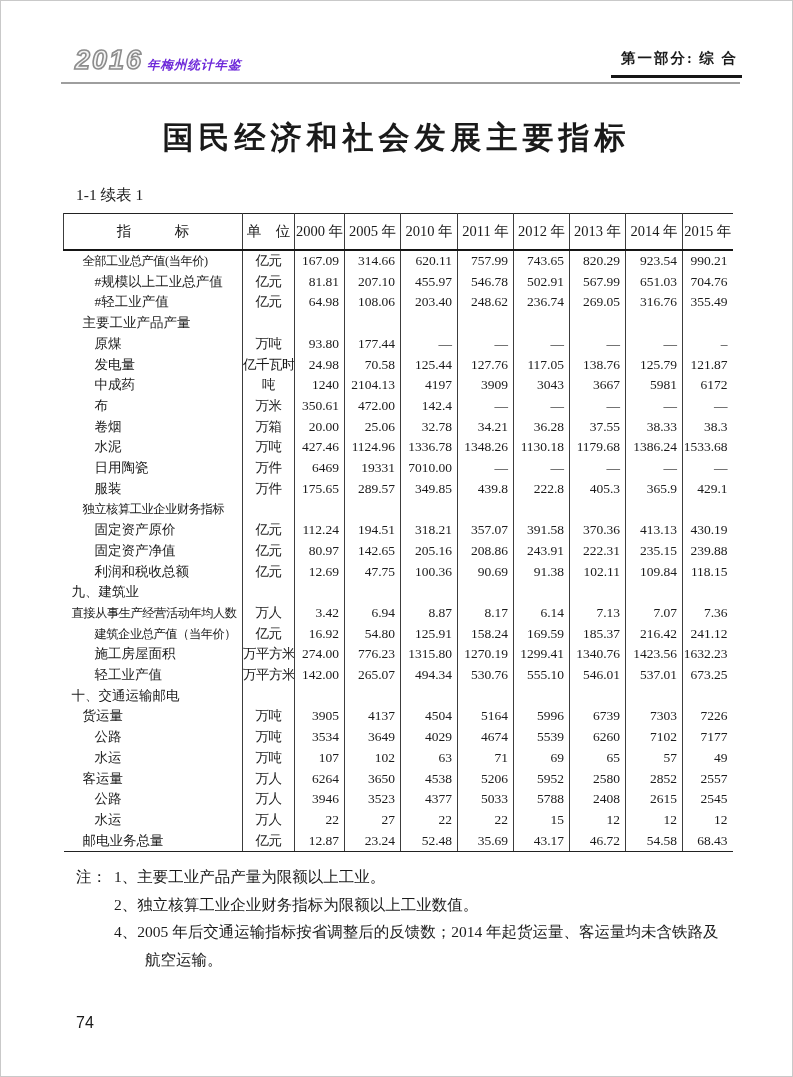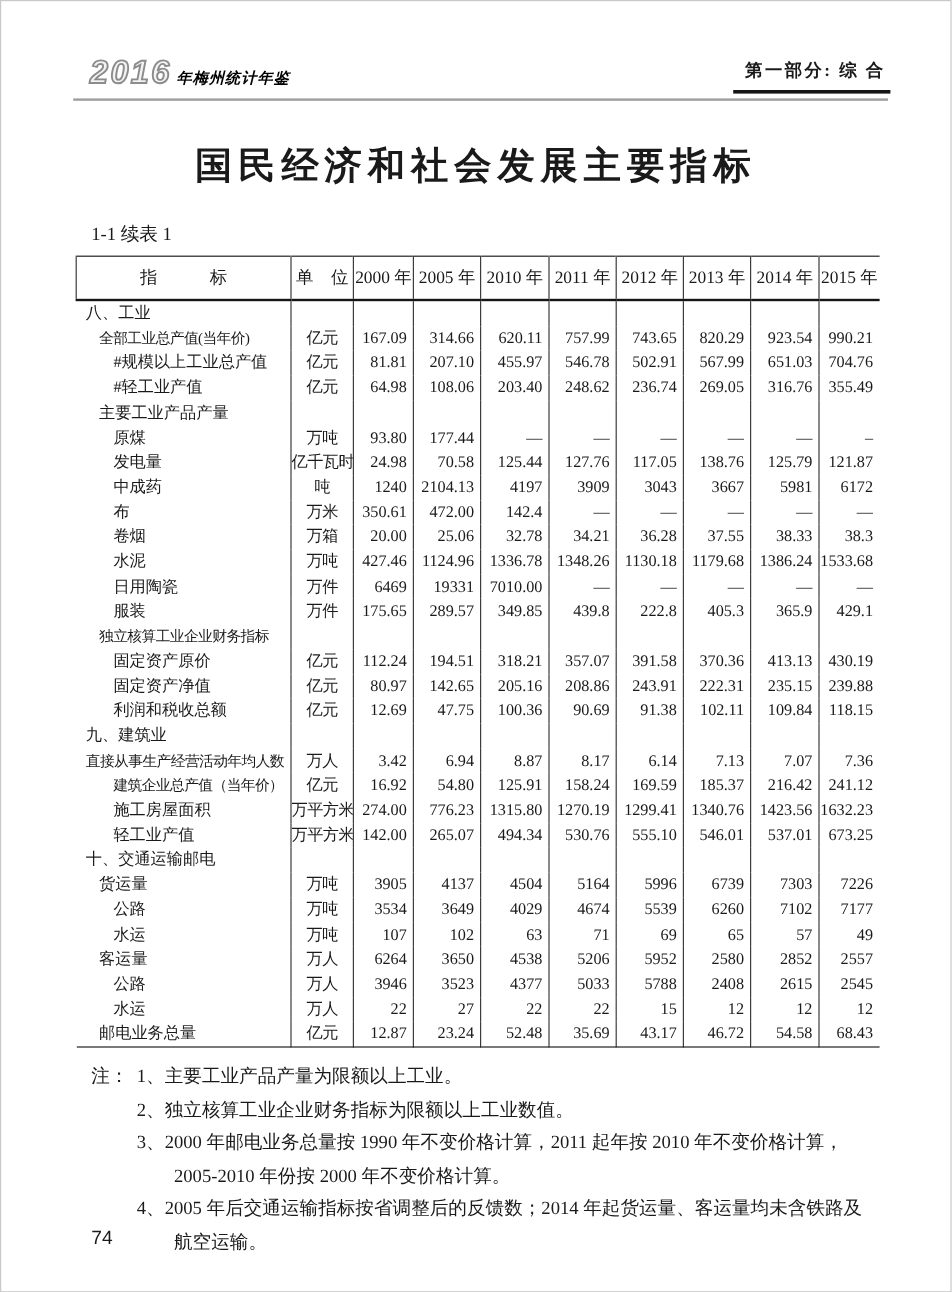--- a/index.html
+++ b/index.html
@@ -24,21 +24,21 @@
   .logo { padding-left:14px; white-space:nowrap; }
   .logo-year {
     font-size:27px; font-weight:bold; font-style:italic;
     color:#f3f3f3; -webkit-text-stroke:1.6px #8c8c8c;
     letter-spacing:2px;
     font-family:"Liberation Sans","DejaVu Sans",sans-serif;
     text-align:center;
   }
   .logo-title {
     font-size:12.5px; font-weight:bold; font-style:italic;
-    color:#000000; margin-left:4px; letter-spacing:1px;
+    color:#6d28d9; margin-left:4px; letter-spacing:1px;
   }
   .section-label {
     font-size:14.5px; font-weight:bold; letter-spacing:2px;
     padding:0 2px 8px 6px; position:relative; white-space:nowrap;
   }
   .section-label::after {
     content:""; position:absolute; left:-4px; right:-2px; bottom:-2px;
     height:3px; background:#161616;
   }
   
@@ -75,21 +75,21 @@
   .notes {
     display:flex; margin:11px 0 0 13px;
     font-size:15.5px; line-height:27.5px; width:655px;
   }
   .notes-label { flex:none; width:38px; }
   .notes-items { flex:1; }
   .note-item { padding-left:2em; text-indent:-2em; }
 
   
   .pageno {
-    position:absolute; left:75px; bottom:34px;
+    position:absolute; left:75px; bottom:44px;
     font-size:16px; font-family:"Liberation Sans","DejaVu Sans",sans-serif;
   }
 </style>
 </head>
 <body>
 
 <div>
 
   <div class="hdr">
     <div class="logo">
@@ -125,32 +125,20 @@
             <th>2010 年</th>
             <th>2011 年</th>
             <th>2012 年</th>
             <th>2013 年</th>
             <th>2014 年</th>
             <th>2015 年</th>
           </tr>
       </thead>
       <tbody>
           <tr>
-            <td class="ind" style="padding-left: 8px;">八、工业</td>
-            <td class="unit"></td>
-            <td class="num"></td>
-            <td class="num"></td>
-            <td class="num"></td>
-            <td class="num"></td>
-            <td class="num"></td>
-            <td class="num"></td>
-            <td class="num"></td>
-            <td class="num"></td>
-          </tr>
-          <tr>
             <td class="ind tight" style="padding-left: 19px;">全部工业总产值(当年价)</td>
             <td class="unit">亿元</td>
             <td class="num">167.09</td>
             <td class="num">314.66</td>
             <td class="num">620.11</td>
             <td class="num">757.99</td>
             <td class="num">743.65</td>
             <td class="num">820.29</td>
             <td class="num">923.54</td>
             <td class="num">990.21</td>
@@ -492,20 +480,19 @@
             <td class="num">68.43</td>
           </tr>
         </tbody>
     </table>
 
     <div class="notes">
       <div class="notes-label">注：</div>
       <div class="notes-items">
           <div class="note-item">1、主要工业产品产量为限额以上工业。</div>
           <div class="note-item">2、独立核算工业企业财务指标为限额以上工业数值。</div>
-          <div class="note-item">3、2000 年邮电业务总量按 1990 年不变价格计算，2011 起年按 2010 年不变价格计算，2005-2010 年份按 2000 年不变价格计算。</div>
           <div class="note-item">4、2005 年后交通运输指标按省调整后的反馈数；2014 年起货运量、客运量均未含铁路及航空运输。</div>
         </div>
     </div>
   </div>
 
   <div class="pageno">74</div>
 </div>
 
 </body></html>

